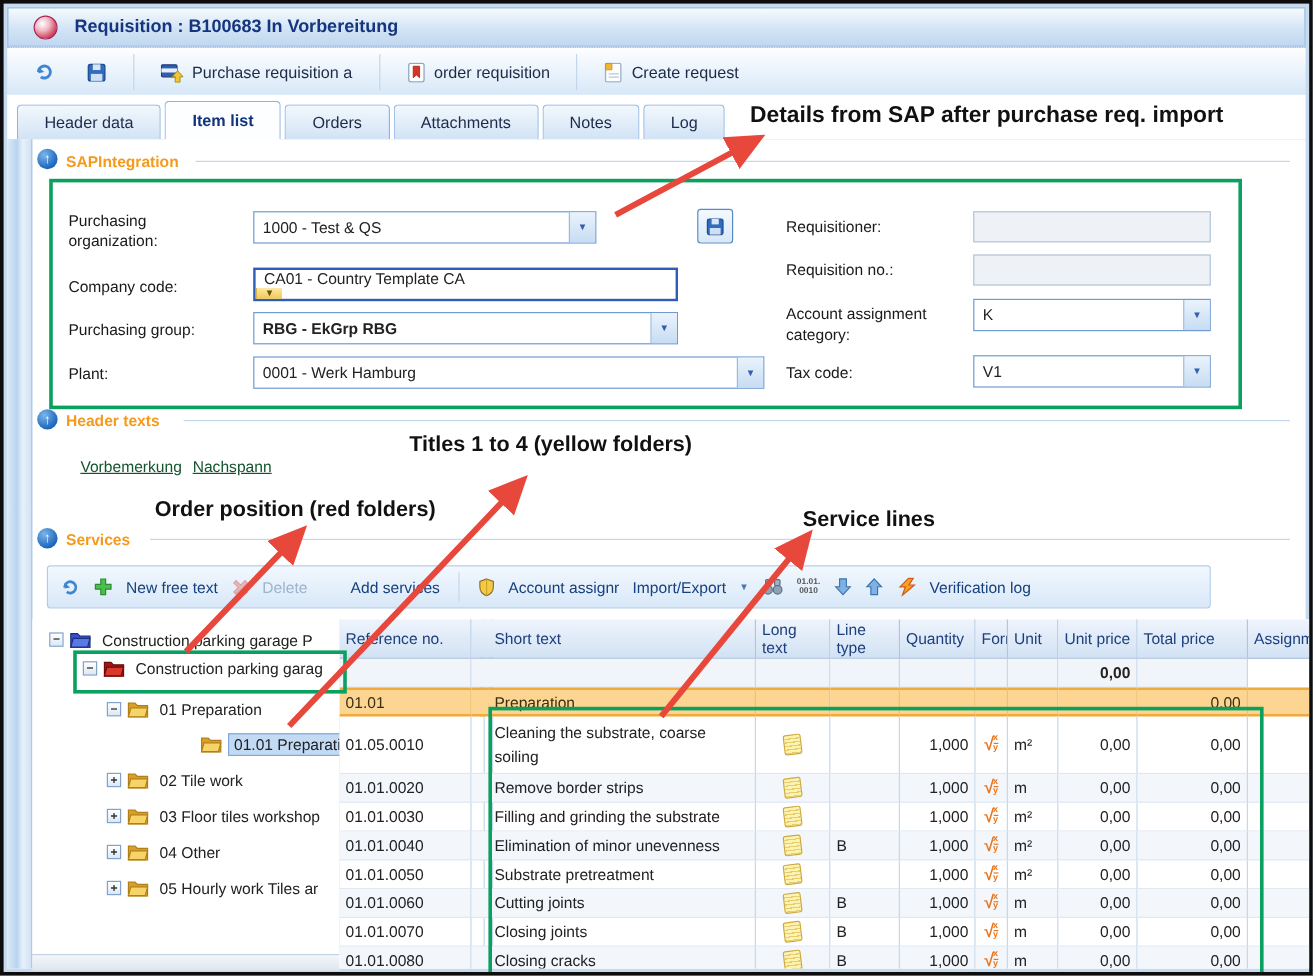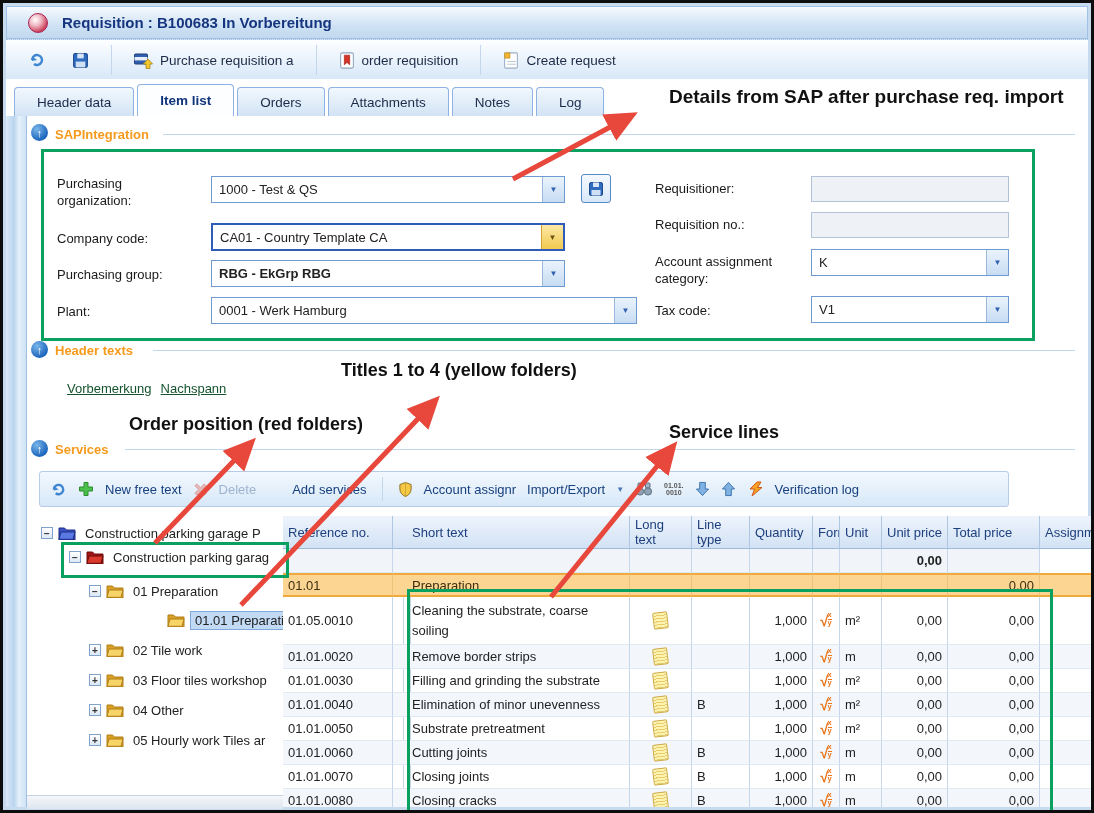--- a/index.html
+++ b/index.html
@@ -45,21 +45,21 @@
   .sec-line{height:1px;background:#c2d6ec;}
   
   .flabel{font-size:13px;color:#1a1a1a;line-height:17px;}
   .field{box-sizing:border-box;background:#fff;border:1px solid #6f9bd2;display:flex;align-items:stretch;}
   .field .val{flex:1;display:flex;align-items:center;padding-left:7px;font-size:13px;color:#222;overflow:hidden;white-space:nowrap;}
   .dd-btn{width:21px;display:flex;align-items:center;justify-content:center;
     background:linear-gradient(#eaf3fc,#c7dcf3);border-left:1px solid #9ab9dd;}
   .dd-btn .caret{font-size:8px;color:#2f5fae;}
   .dd-btn.yellow{background:linear-gradient(#fbe9a7,#f2c94f);border-left:1px solid #cfa22f;}
   .dd-btn.yellow .caret{color:#6b5212;}
-  .field.focus{border:2px solid #2e5cb8;}
+  .field.focus{border:2px solid #2e5cb8;flex-direction:column;}
   .input-dis{box-sizing:border-box;background:#eef2f7;border:1px solid #b2c3d7;}
   .iconbtn{box-sizing:border-box;border:1px solid #5a8ac6;border-radius:3px;
     background:linear-gradient(#f4f9fe,#d8e8f8);display:flex;align-items:center;justify-content:center;}
   
   .ann{font-weight:bold;color:#111;white-space:nowrap;}
   .gbox{border:3px solid #0aa05f;pointer-events:none;z-index:30;}
   #arrows{pointer-events:none;z-index:40;}
   
   .lnk{font-size:13px;color:#14532d;text-decoration:underline;}
   
@@ -170,33 +170,33 @@
     <div class="tab">
         <span>Attachments</span>
       </div>
     <div class="tab">
         <span>Notes</span>
       </div>
     <div class="tab">
         <span>Log</span>
       </div>
   </div>
-  <div class="abs ann" style="left:622px;top:83px;font-size:19px;z-index:45;margin-left:44px;">Details from SAP after purchase req. import</div>
+  <div class="abs ann" style="left:622px;top:83px;font-size:19px;z-index:45;">Details from SAP after purchase req. import</div>
 
   <div class="abs content"></div>
   <div class="abs gutter"></div>
 
   <div class="abs sec-ico" style="left:28px;top:121px;">
       <span>↑</span>
     </div>
   <div class="abs sec-title" style="left:52px;top:124px;">SAPIntegration</div>
   <div class="abs sec-line" style="left:160px;top:131px;width:912px;"></div>
 
   <div class="abs flabel" style="left:54px;top:172px;width:140px;">Purchasing organization:</div>
-  <div class="abs field" style="left:208px;top:173px;width:354px;height:27px;">
+  <div class="abs field" style="left:208px;top:173px;width:286px;height:27px;">
     <span class="val">1000 - Test &amp; QS</span>
     <span class="dd-btn">
         <span class="caret">▼</span>
       </span>
   </div>
   <div class="abs iconbtn" style="left:578px;top:171px;width:30px;height:29px;">
     <svg width="16" height="16" viewBox="0 0 16 16">
       <rect x="1.5" y="1.5" width="13" height="13" rx="1.5" fill="#2f6bbf" stroke="#1d4b8f"></rect>
       <rect x="5" y="1.5" width="6" height="4.5" fill="#d9e6f8"></rect>
       <rect x="3.5" y="9" width="9" height="5.5" fill="#cfe0f5"></rect>

